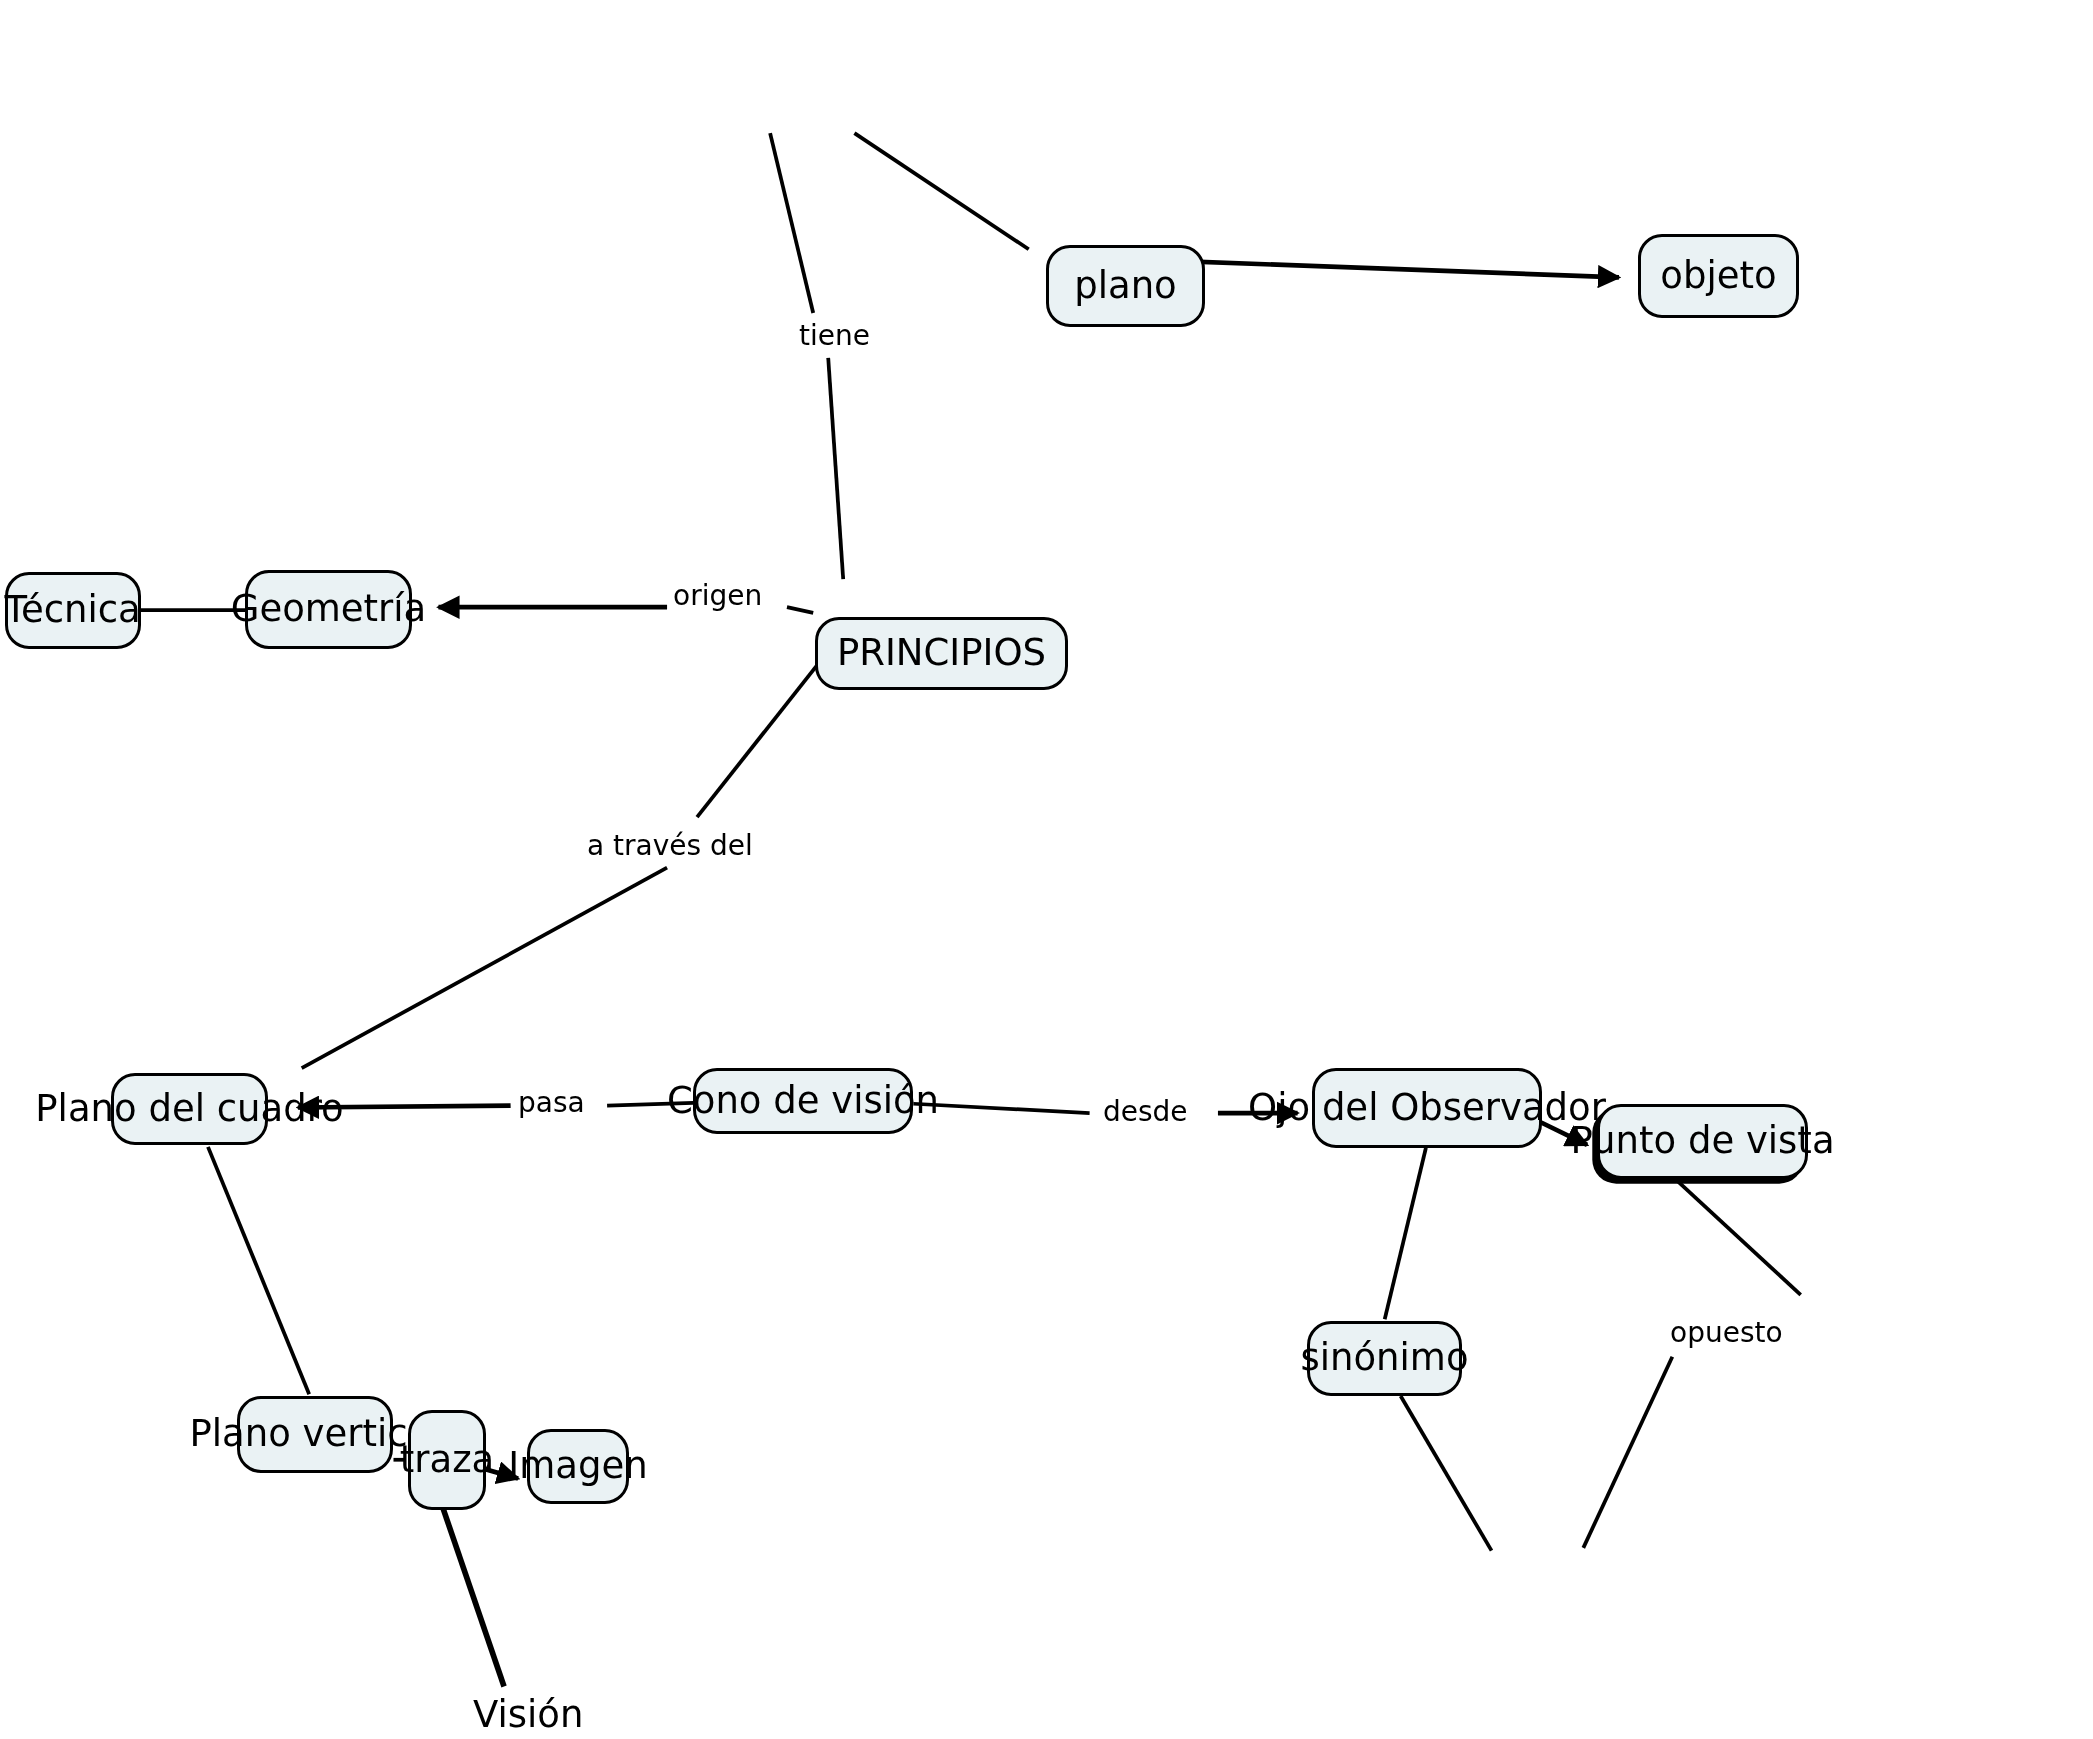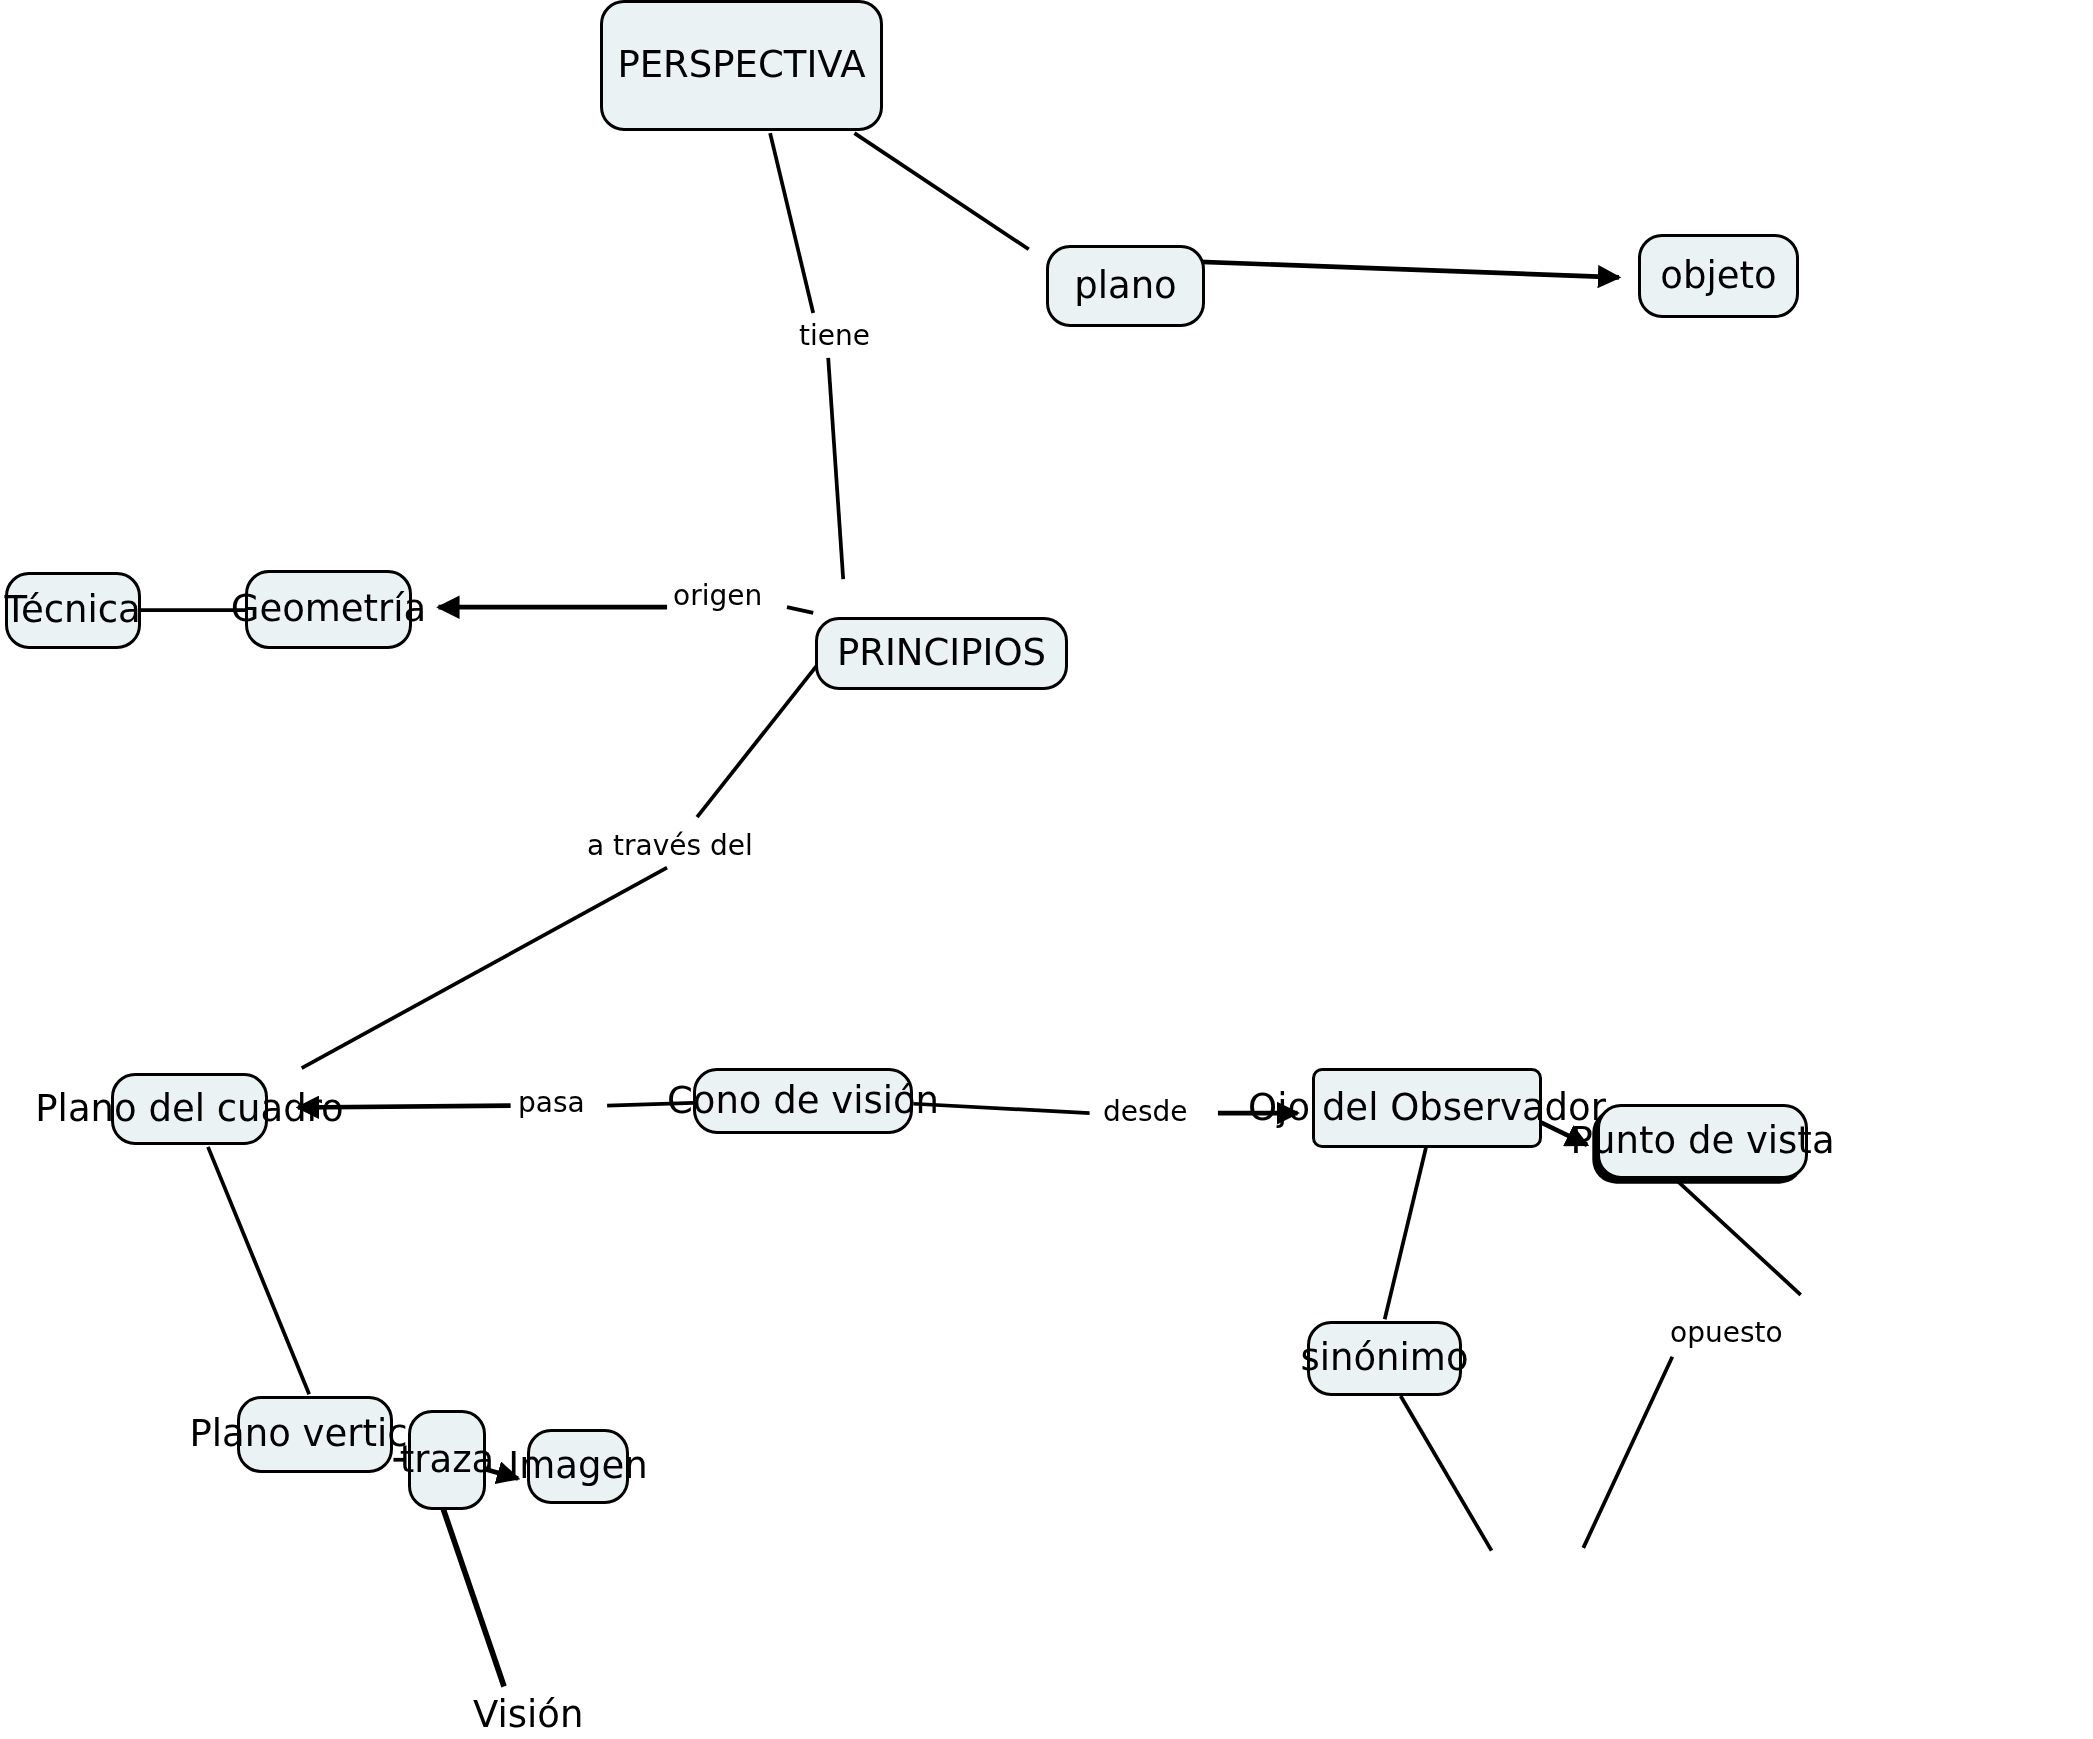--- a/index.html
+++ b/index.html
@@ -102,23 +102,20 @@
     <line x1="1785" y1="1448" x2="1690" y2="1652" stroke="#000000" stroke-width="4"></line>
 
     <line x1="222" y1="1224" x2="330" y2="1488" stroke="#000000" stroke-width="4"></line>
 
     <line x1="420" y1="1558" x2="433" y2="1558" stroke="#000000" stroke-width="4"></line>
     <line x1="518" y1="1568" x2="553" y2="1578" stroke="#000000" stroke-width="5" marker-end="url(#arrowhead)"></line>
 
     <line x1="538" y1="1800" x2="462" y2="1578" stroke="#000000" stroke-width="6" marker-end="url(#arrowhead)"></line>
   </svg>
 
-  <div class="node" style="left: 600px; top: 0px; width: 283px; height: 131px;">
-      <span>PERSPECTIVA</span>
-    </div>
   <div class="node" style="left: 1007px; top: 245px; width: 159px; height: 82px; margin-left: 39px;">
       <span>plano</span>
     </div>
   <div class="node" style="left: 1638px; top: 234px; width: 161px; height: 84px;">
       <span>objeto</span>
     </div>
   <div class="node" style="left: 4.7px; top: 572px; width: 136px; height: 77px;">
       <span>Técnica</span>
     </div>
   <div class="node" style="left: 245px; top: 570px; width: 167px; height: 79px;">
@@ -126,21 +123,21 @@
     </div>
   <div class="node" style="left: 815px; top: 581px; width: 253px; height: 73px; margin-top: 36px;">
       <span>PRINCIPIOS</span>
     </div>
   <div class="node" style="left: 111px; top: 1073px; width: 157px; height: 72px; text-align: right;">
       <span>Plano del cuadro</span>
     </div>
   <div class="node" style="left: 693px; top: 1068px; width: 220px; height: 66px;">
       <span>Cono de visión</span>
     </div>
-  <div class="node" style="left: 1312px; top: 1068px; width: 230px; height: 80px; border-radius: 10px;">
+  <div class="node" style="left: 1312px; top: 1068px; width: 230px; height: 80px;">
       <span>Ojo del Observador</span>
     </div>
   <div class="node selected" style="left: 1597px; top: 1104px; width: 211px; height: 75px;">
       <span>Punto de vista</span>
     </div>
   <div class="node" style="left: 1307px; top: 1321px; width: 155px; height: 75px;">
       <span>sinónimo</span>
     </div>
   <div class="node" style="left: 237px; top: 1396px; width: 156px; height: 77px;">
       <span>Plano vertical</span>

